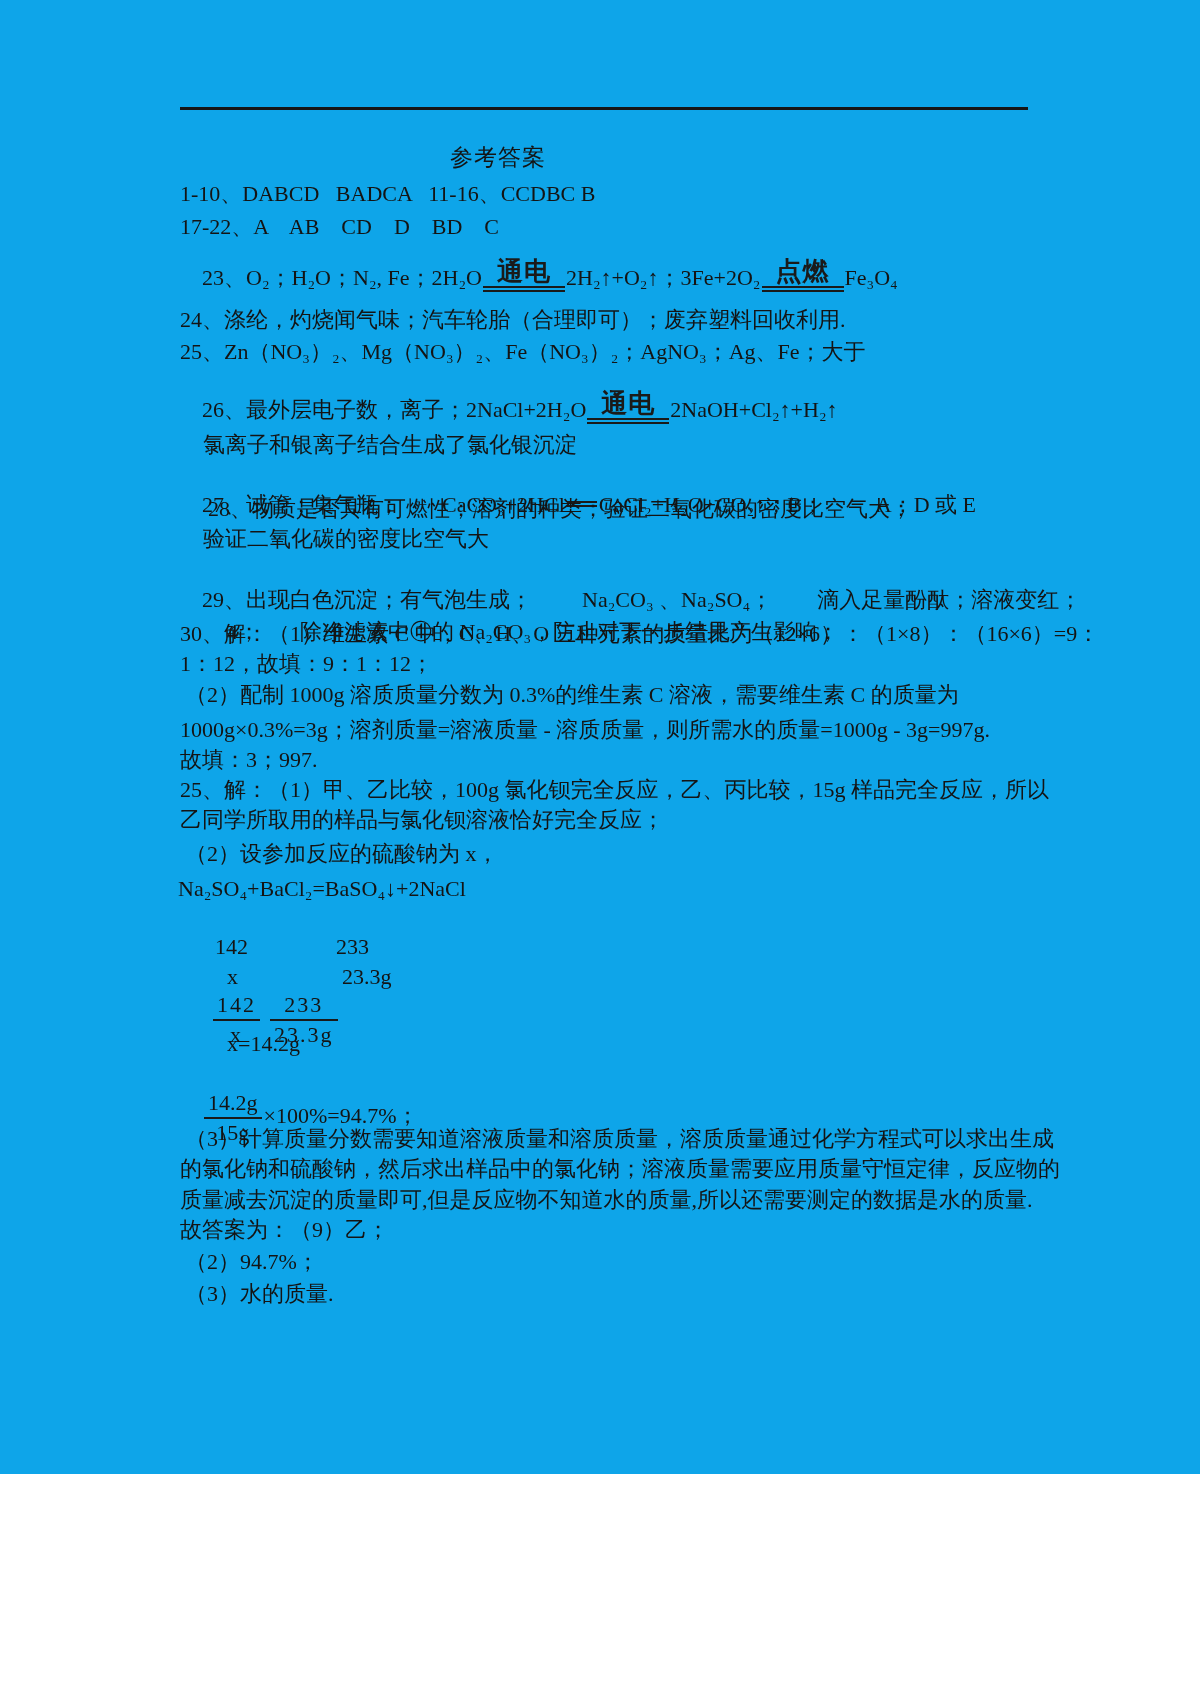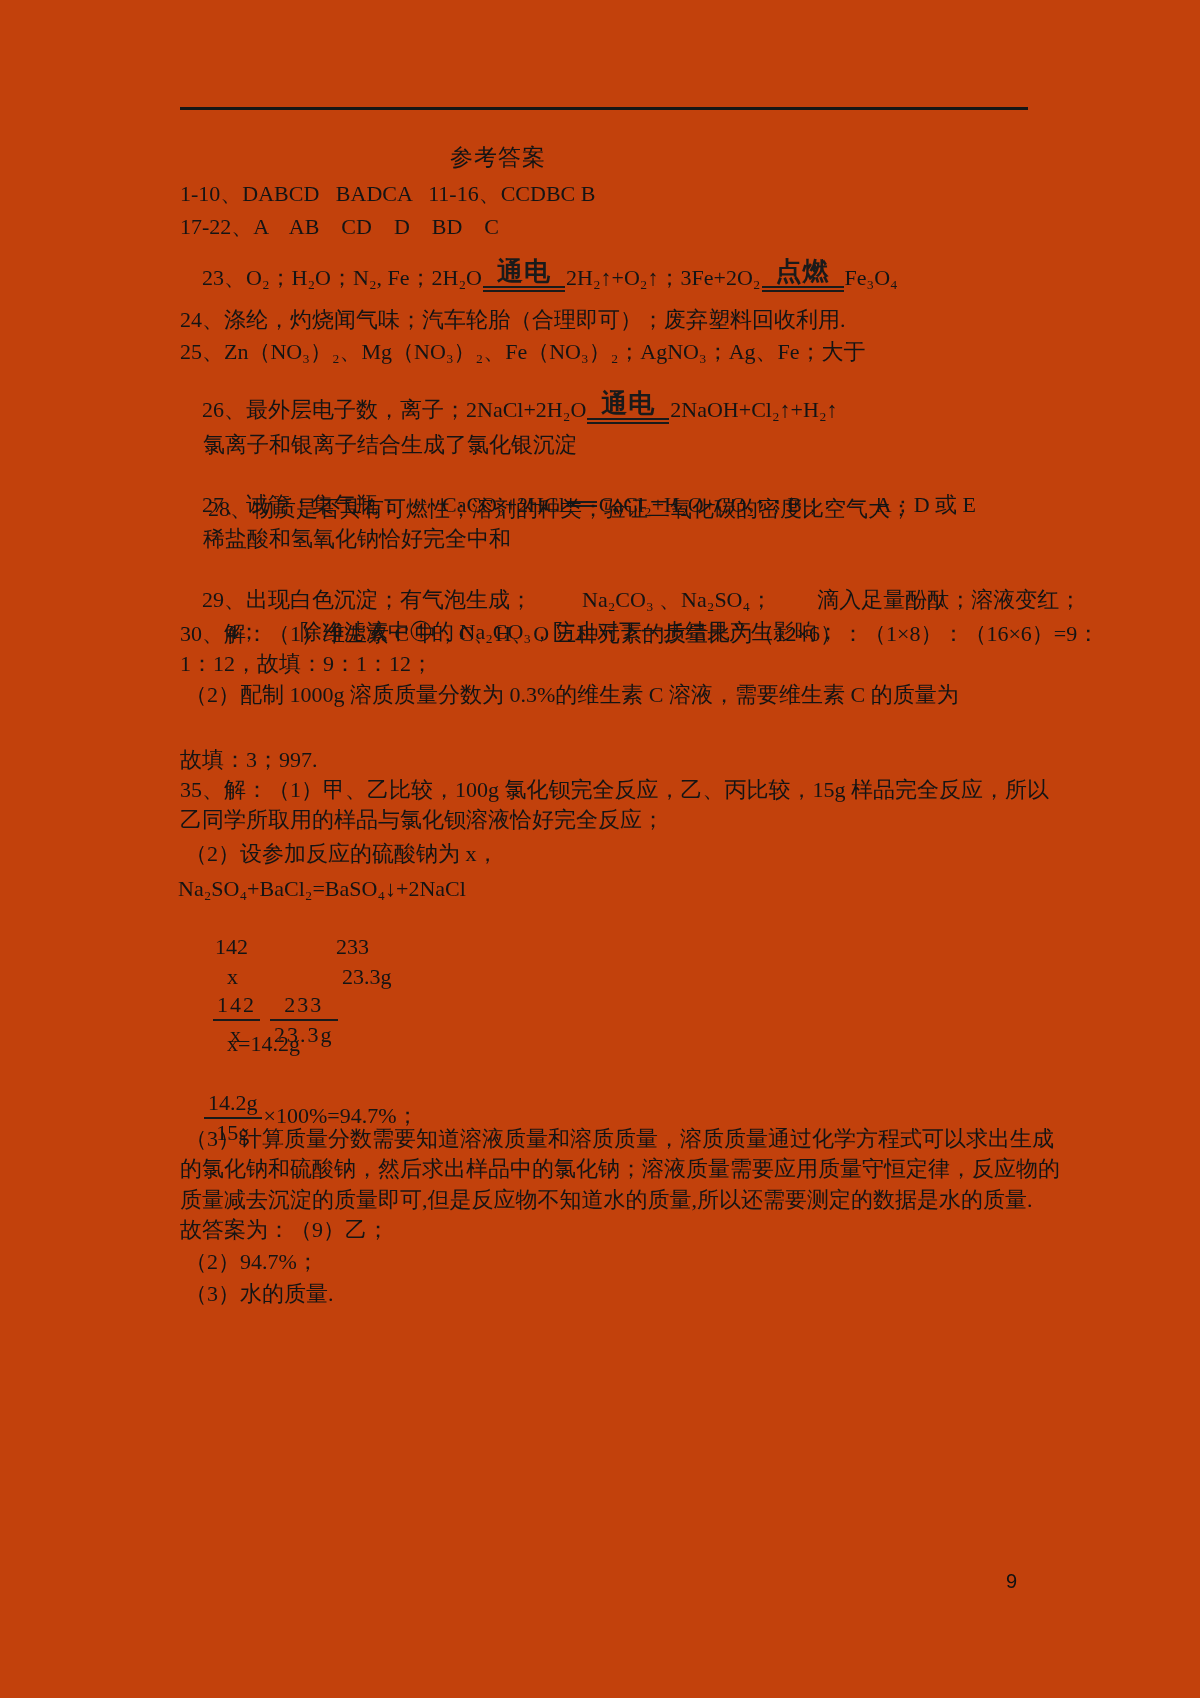--- a/index.html
+++ b/index.html
@@ -1,19 +1,19 @@
 <!DOCTYPE html>
 <html><head>
 <meta charset="utf-8">
 <style>
   html,body { margin:0; padding:0; background:#ffffff; }
   .page {
     position:relative;
-    width:1200px; height:1698px;
-    background:#c2410c;
+    width:1200px; height:1474px;
+    background:#0ea5e9;
     overflow:hidden;
     font-family:"Liberation Serif","DejaVu Serif",serif;
     color:#111;
   }
   .rule {
     position:absolute; left:180px; top:107px;
     width:848px; height:3px; background:#161616;
   }
   .line {
     position:absolute;
@@ -78,36 +78,37 @@
   </div>
 
   <div class="line" style="left:203px; top:431px;">氯离子和银离子结合生成了氯化银沉淀</div>
 
   <div class="line" style="left:180px; top:463px;text-align:right;">
     <span>27、试管；集气瓶；</span><span class="sp" style="width:42px;"></span><span>CaCO₃+2HCl</span><span class="eqline"></span><span>CaCl₂+H₂O+CO₂↑；B；</span><span class="sp" style="width:52px;"></span><span>A；D 或 E</span>
   </div>
 
   <div class="line" style="left:180px; top:495px;margin-left:28px;">28、物质是否具有可燃性；溶剂的种类；验证二氧化碳的密度比空气大；</div>
 
-  <div class="line" style="left:203px; top:525px;">稀盐酸和氢氧化钠恰好完全中和</div>
+  <div class="line" style="left:203px; top:525px;">验证二氧化碳的密度比空气大</div>
 
   <div class="line" style="left:180px; top:558px;font-family:Liberation Serif, serif;">
     <span>29、出现白色沉淀；有气泡生成；</span><span class="sp" style="width:50px;"></span><span>Na₂CO₃ 、Na₂SO₄；</span><span class="sp" style="width:45px;"></span><span>滴入足量酚酞；溶液变红；</span>
   </div>
 
   <div class="line" style="left:205px; top:590px;">
     <span>4；</span><span class="sp" style="width:40px;"></span><span>除净滤液中①的 Na₂CO₃，防止对下一步结果产生影响；</span>
   </div>
 
   <div class="line" style="left:180px; top:620px;">30、解：（1）维生素 C 中，C、H、O 三种元素的质量比为（12×6）：（1×8）：（16×6）=9：</div>
   <div class="line" style="left:180px; top:650px;">1：12，故填：9：1：12；</div>
   <div class="line" style="left:185px; top:681px;">（2）配制 1000g 溶质质量分数为 0.3%的维生素 C 溶液，需要维生素 C 的质量为</div>
+  <div class="line" style="left:180px; top:716px;">1000g×0.3%=3g；溶剂质量=溶液质量 - 溶质质量，则所需水的质量=1000g - 3g=997g.</div>
   <div class="line" style="left:180px; top:746px;">故填：3；997.</div>
 
-  <div class="line" style="left:180px; top:776px;">35、解：（1）甲、乙比较，100g 氯化钡完全反应，乙、丙比较，15g 样品完全反应，所以</div>
+  <div class="line" style="left:180px; top:776px;">25、解：（1）甲、乙比较，100g 氯化钡完全反应，乙、丙比较，15g 样品完全反应，所以</div>
   <div class="line" style="left:180px; top:806px;">乙同学所取用的样品与氯化钡溶液恰好完全反应；</div>
   <div class="line" style="left:185px; top:840px;">（2）设参加反应的硫酸钠为 x，</div>
 
   <div class="line" style="left:178px; top:875px;">Na₂SO₄+BaCl₂=BaSO₄↓+2NaCl</div>
 
   <div class="line" style="left:193px; top:905px;">
     <span>142</span><span class="sp" style="width:88px;"></span><span>233</span>
   </div>
 
   <div class="line" style="left:205px; top:935px;">

